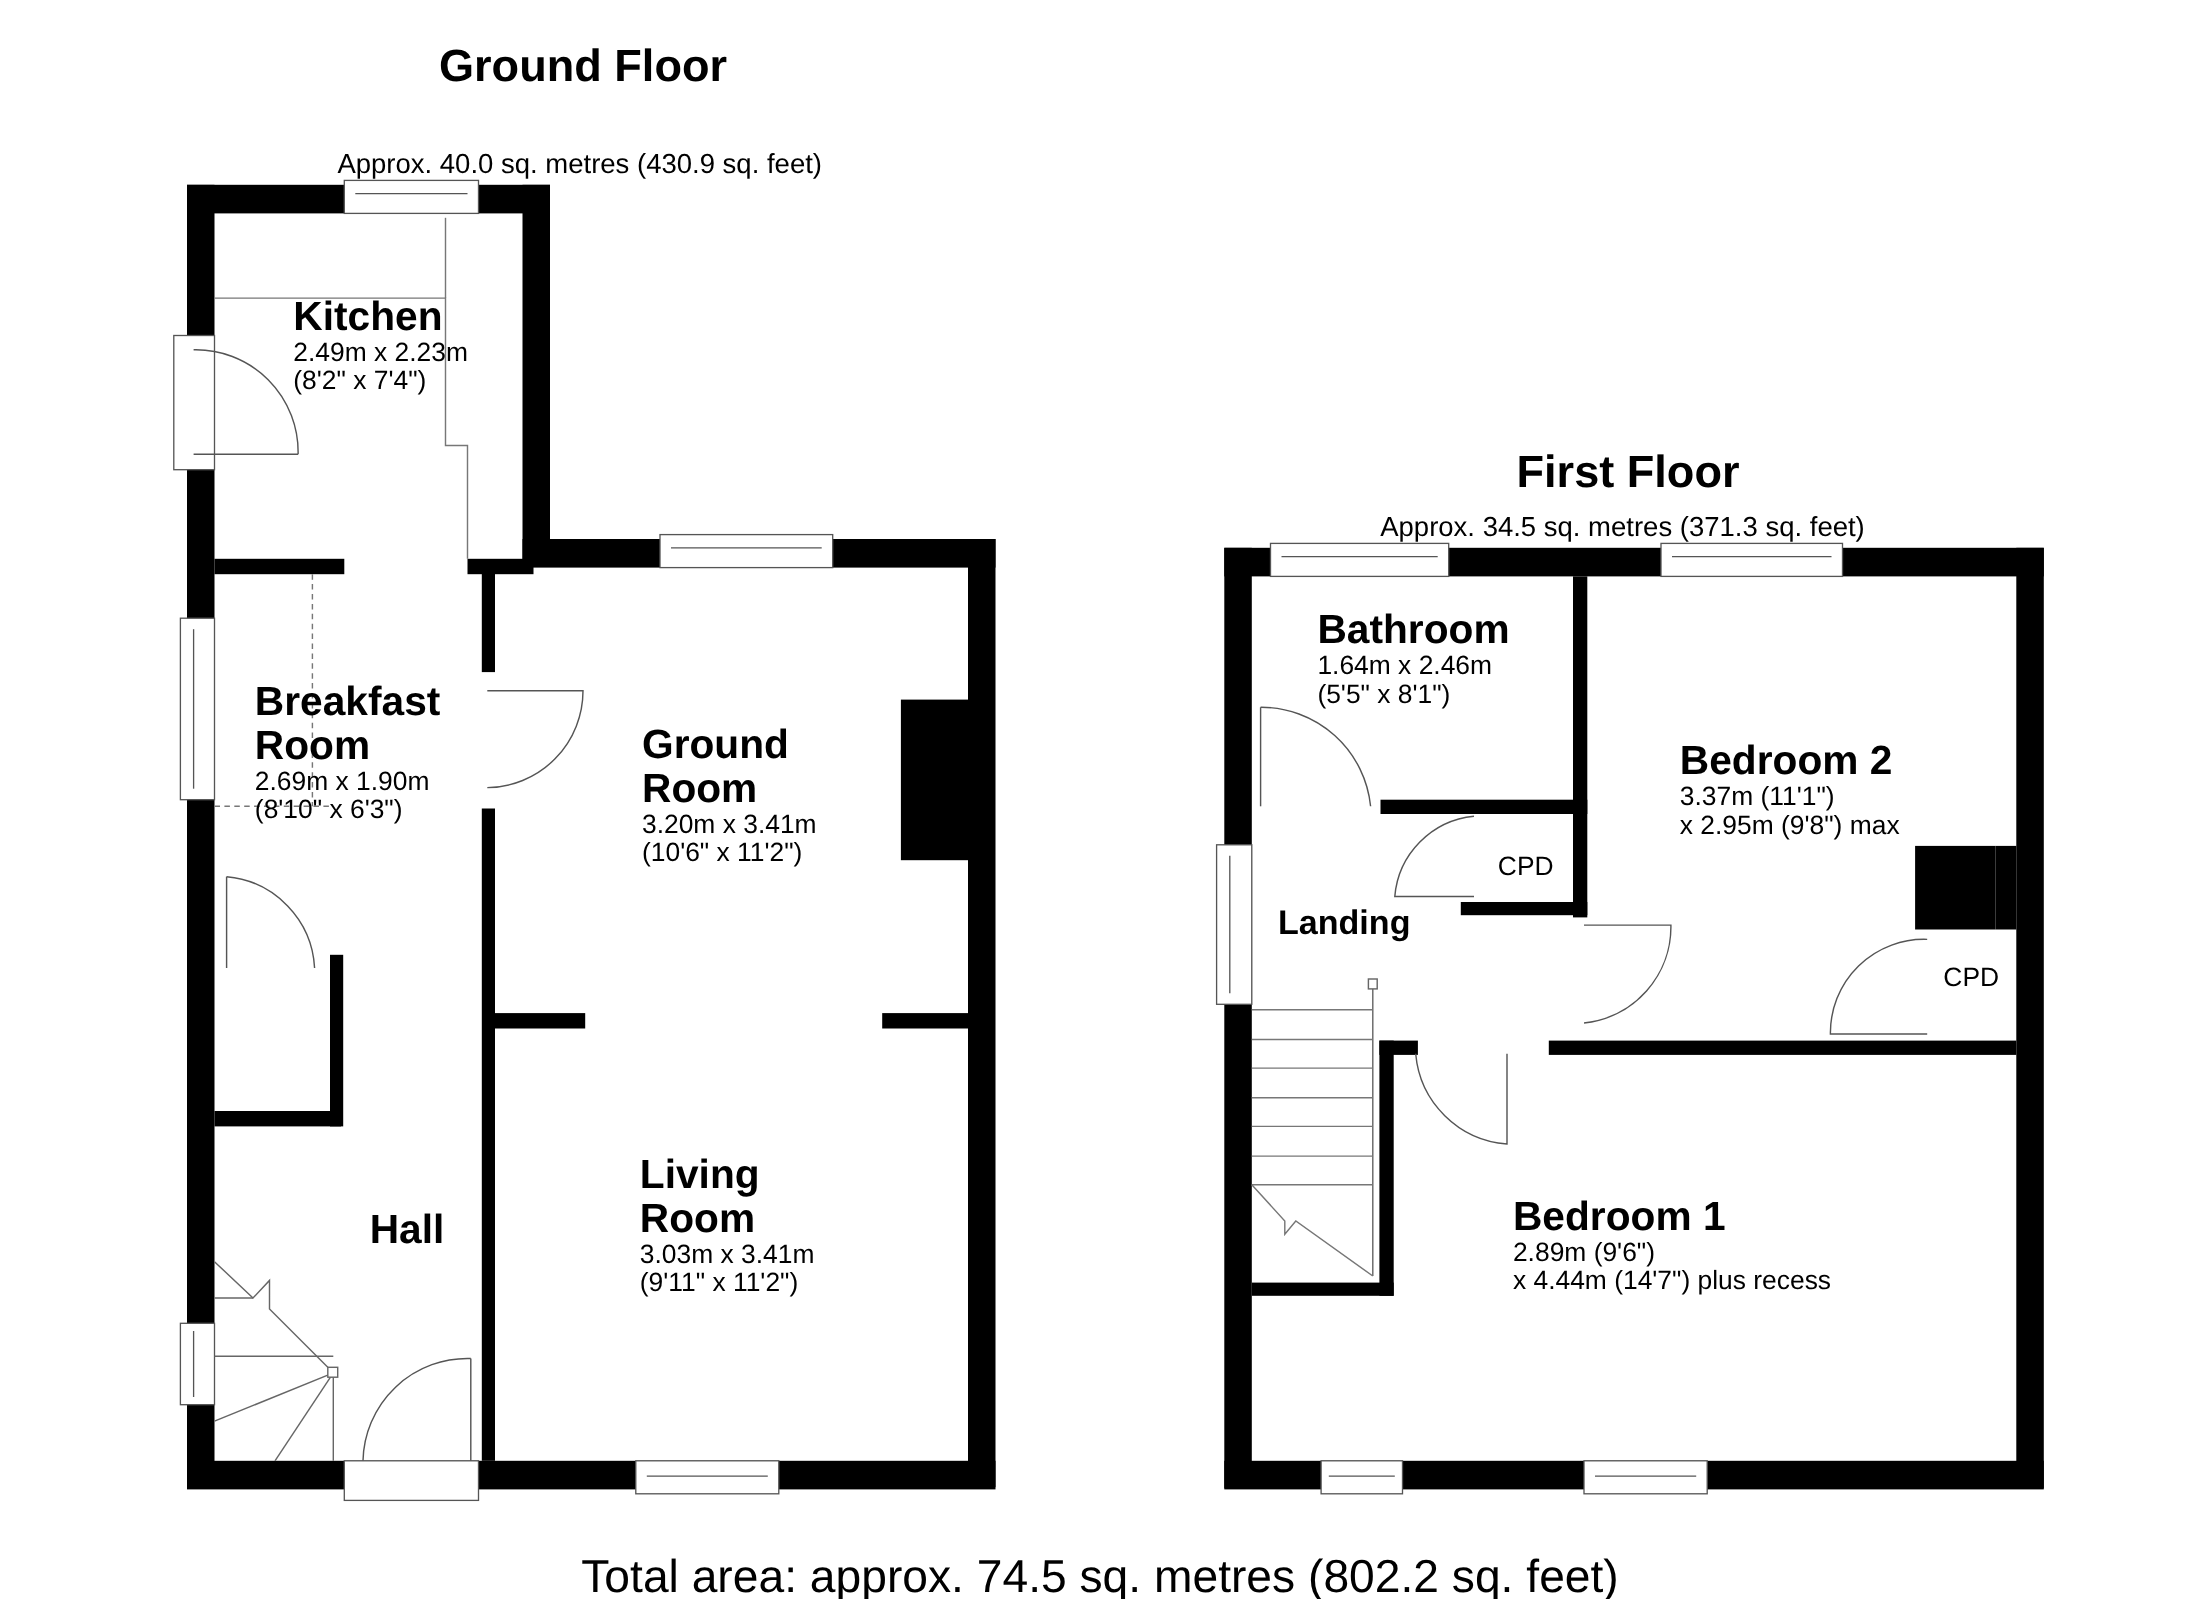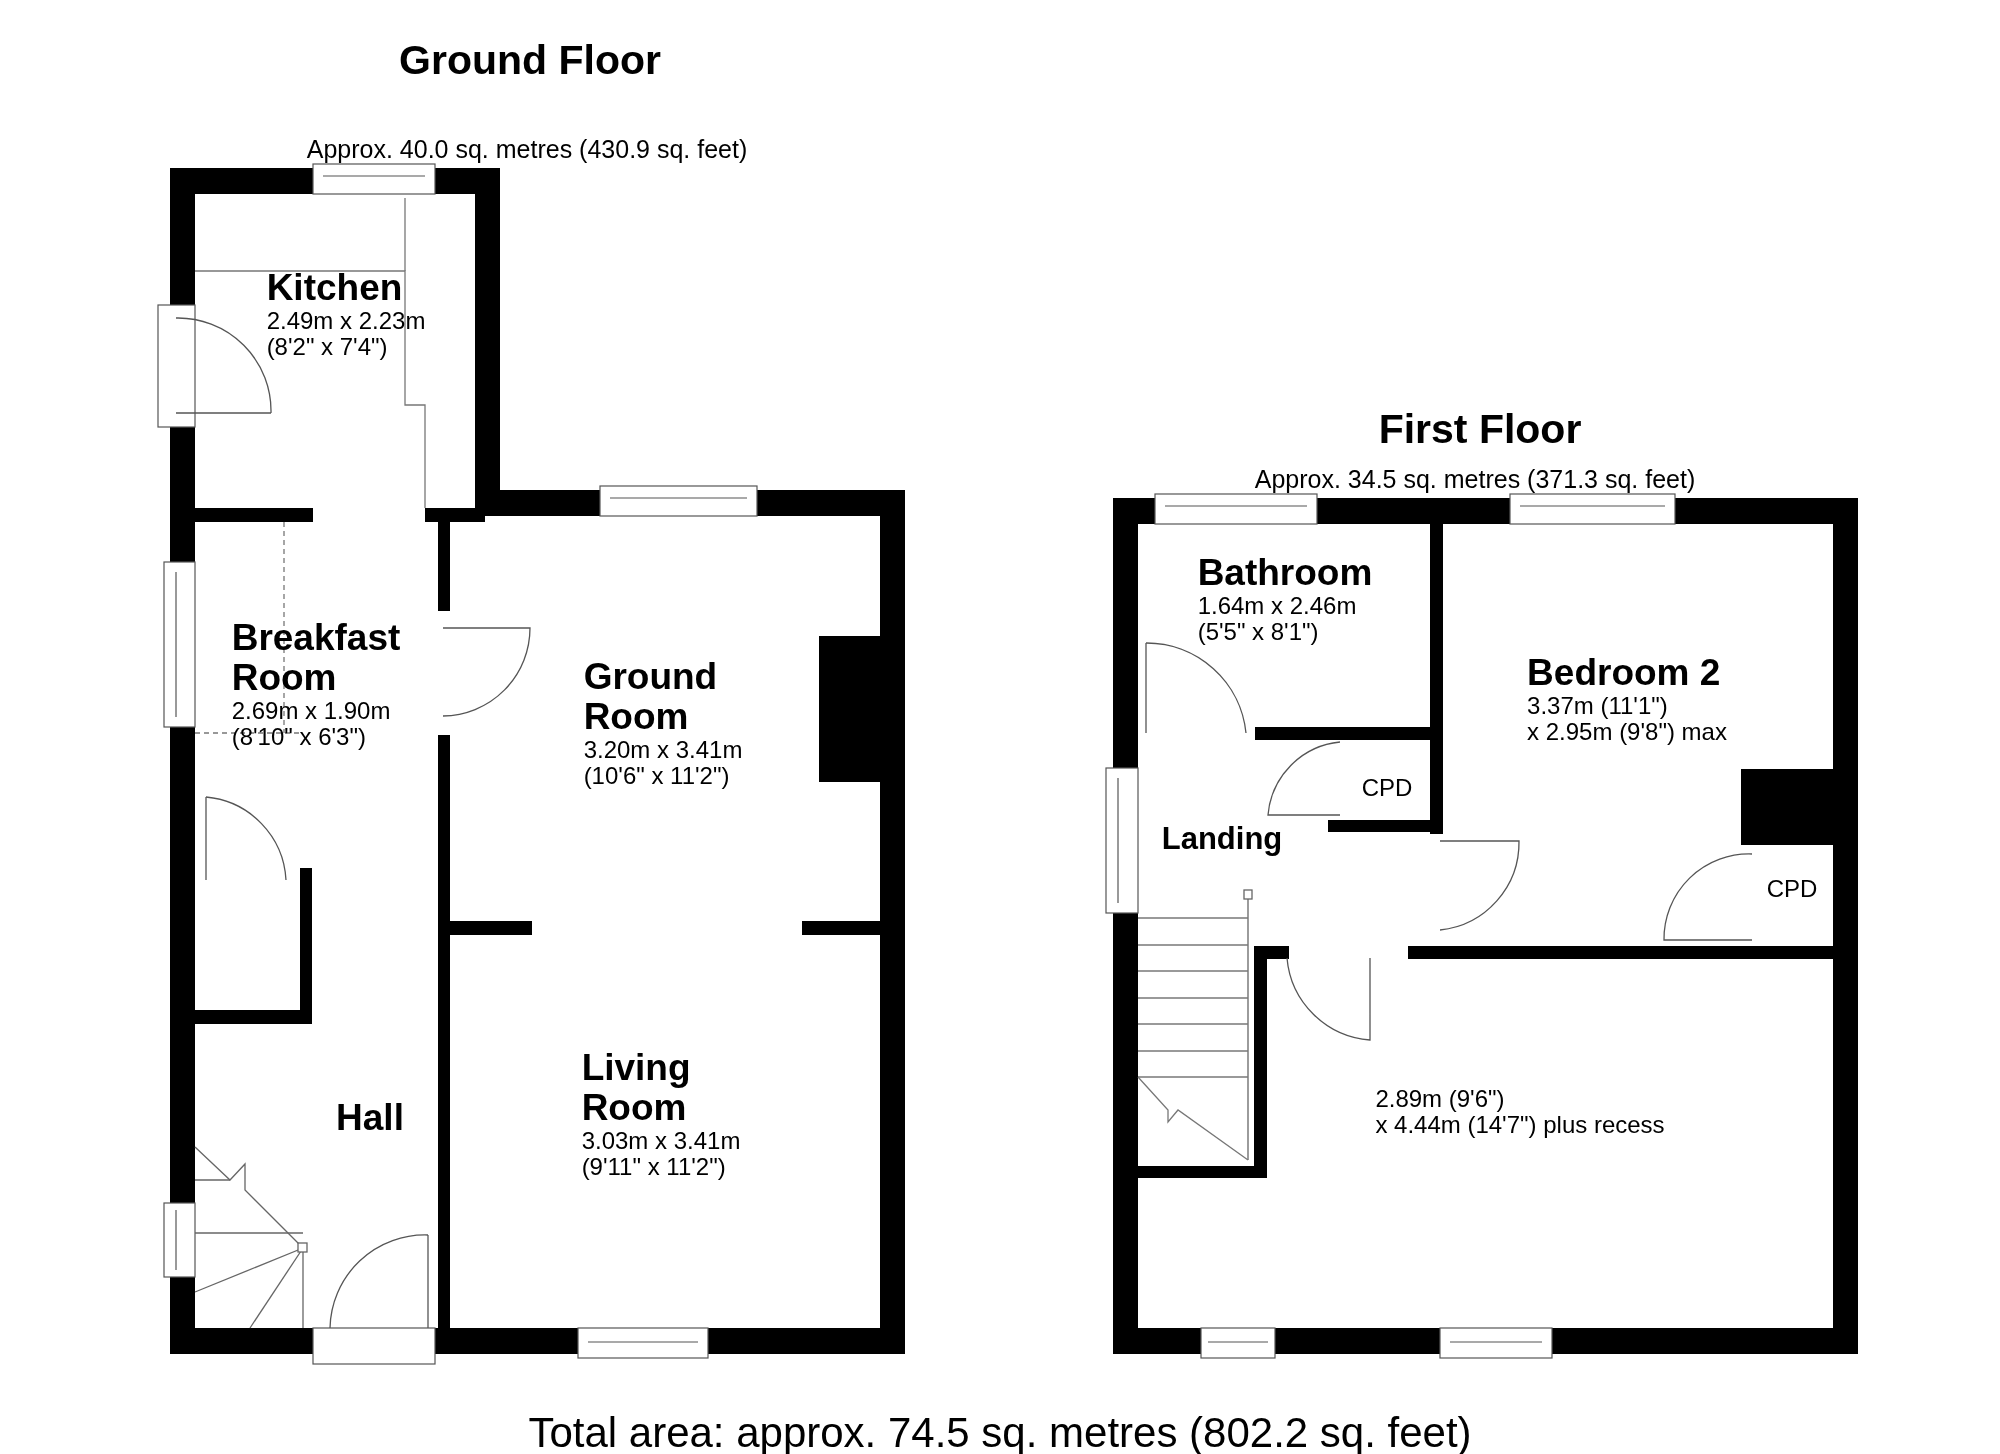--- a/index.html
+++ b/index.html
@@ -181,26 +181,27 @@
 </div>
 <div class="lbl" style="left:370px; top:1098px;">
   <span class="room-name">Hall</span>
 </div>
 
 <div class="lbl" style="left:1285px; top:553px;">
   <span class="room-name">Bathroom</span>
   <span class="room-dim">1.64m x 2.46m</span>
   <span class="room-dim">(5'5" x 8'1")</span>
 </div>
-<div class="lbl" style="left:1627px; top:653px;">
+<div class="lbl" style="left:1627px; top:672px;">
   <span class="room-name">Bedroom 2</span>
   <span class="room-dim">3.37m (11'1")</span>
   <span class="room-dim">x 2.95m (9'8") max</span>
 </div>
 <div class="lbl" style="left:1520px; top:1086px;">
+  <span class="room-name">Bedroom 1</span>
   <span class="room-dim">2.89m (9'6")</span>
   <span class="room-dim">x 4.44m (14'7") plus recess</span>
 </div>
 <div class="lbl" style="left:1222px; top:822px;">
   <span class="room-name" style="font-size:31px;">Landing</span>
 </div>
 <div class="lbl small-bold" style="left:1387px; top:775px;">CPD</div>
 <div class="lbl small-bold" style="left:1792px; top:876px;">CPD</div>
 
 <div class="lbl total" style="left:1000px; top:1410px;">Total area: approx. 74.5 sq. metres (802.2 sq. feet)</div>

